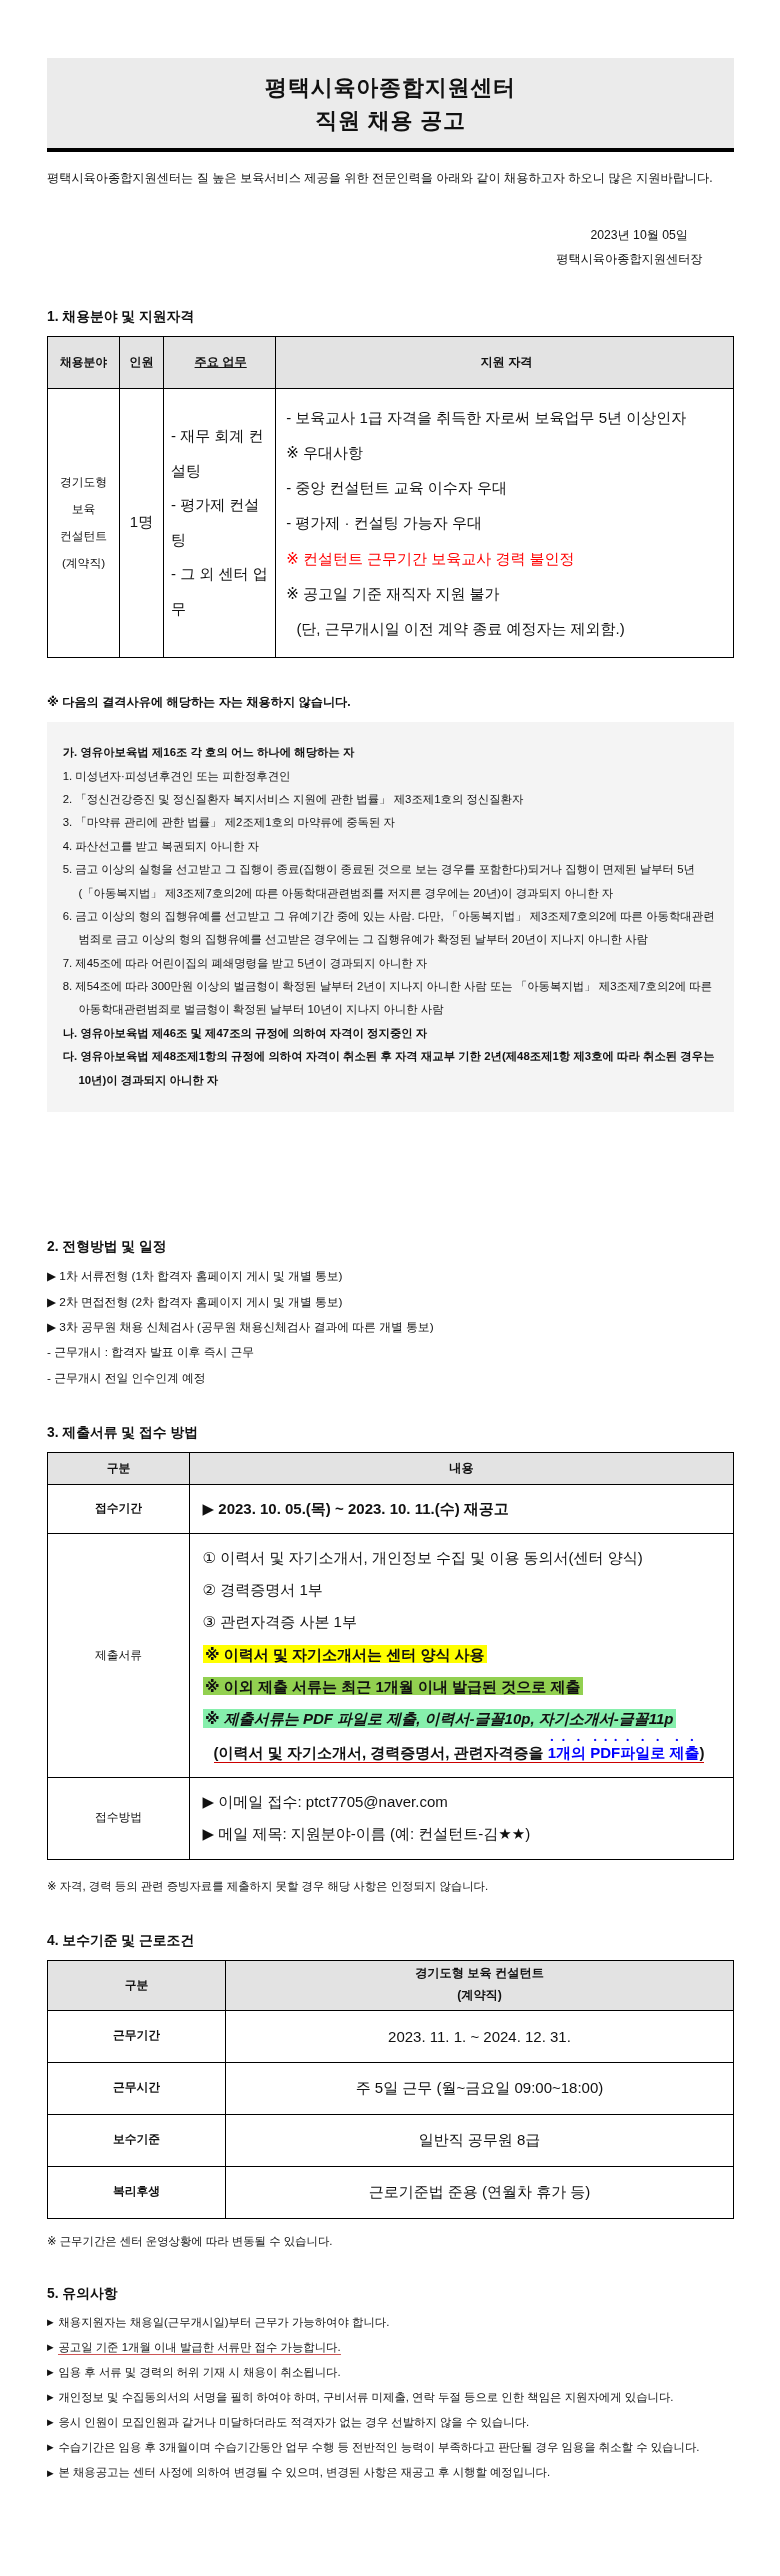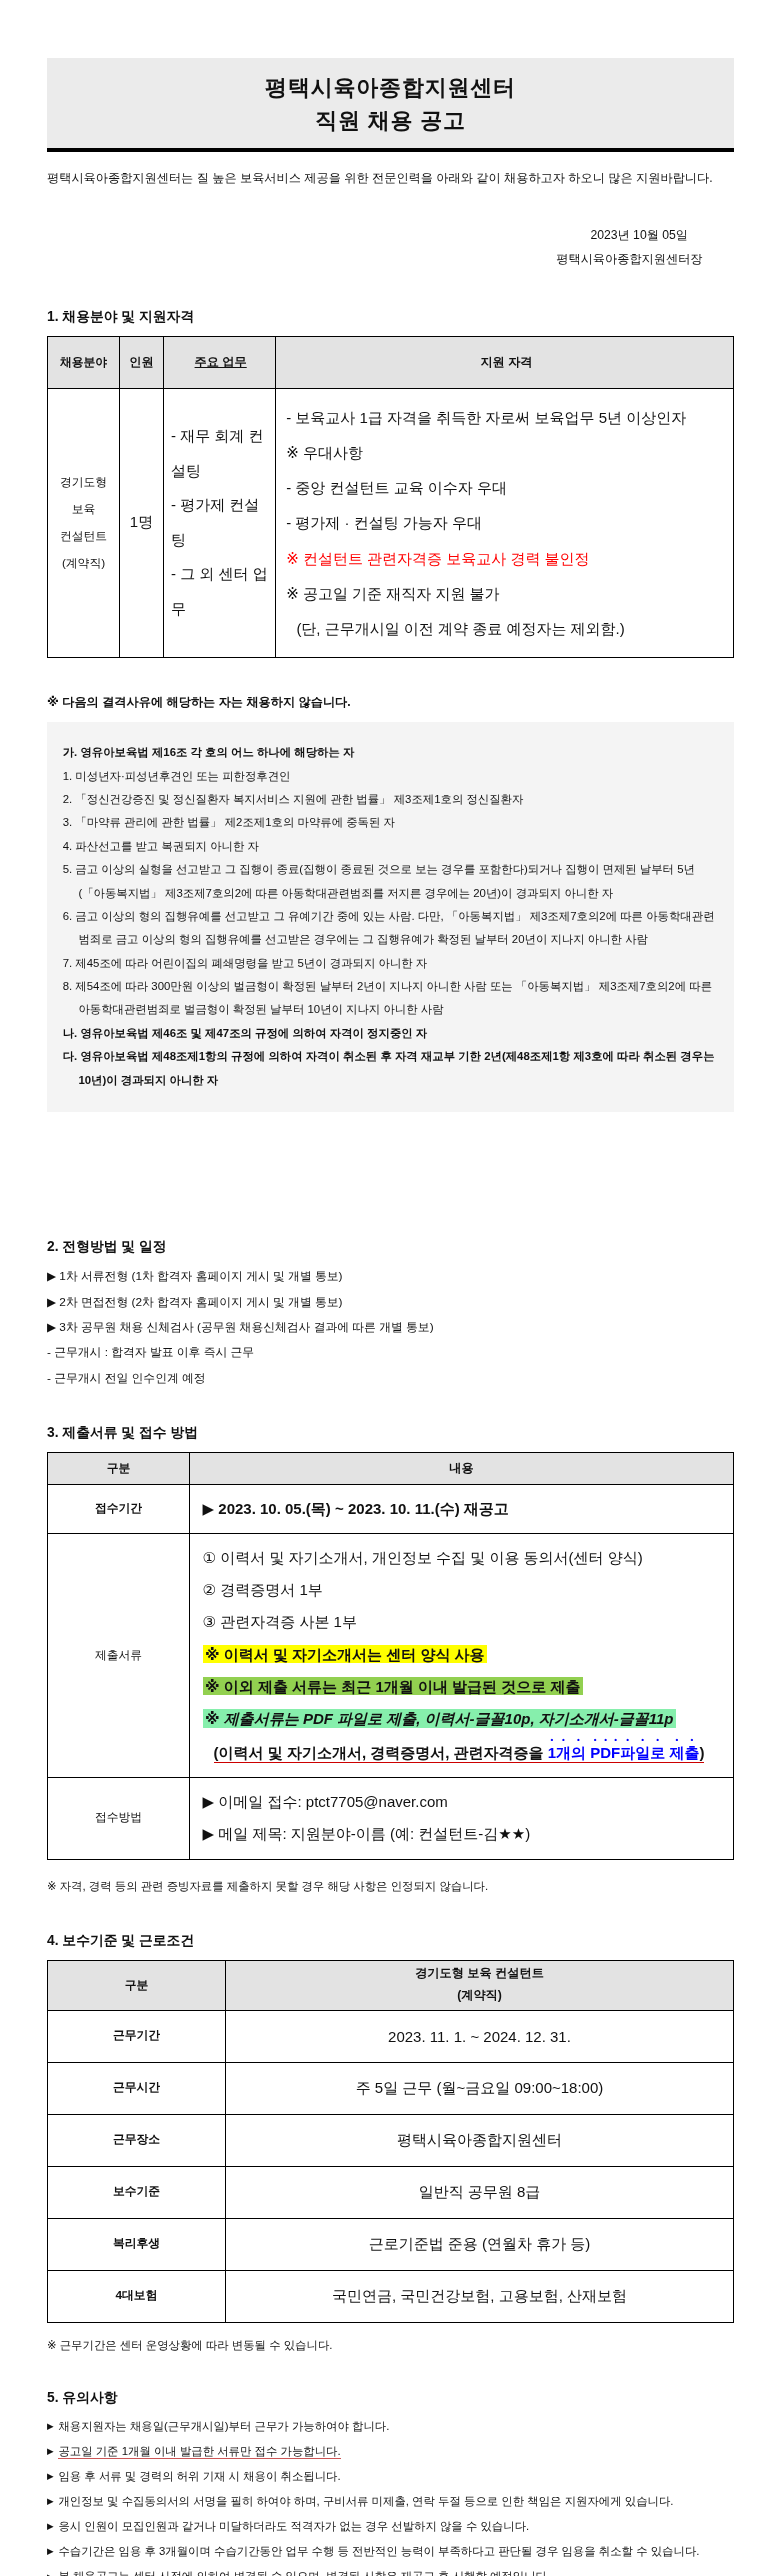--- a/index.html
+++ b/index.html
@@ -144,21 +144,21 @@
         <td class="c-duty">
           <div>- 재무 회계 컨설팅</div>
           <div>- 평가제 컨설팅</div>
           <div>- 그 외 센터  업무</div>
         </td>
         <td class="c-qual">
           <div>- 보육교사 1급 자격을 취득한 자로써 보육업무 5년 이상인자</div>
           <div>※ 우대사항</div>
           <div>- 중앙 컨설턴트 교육 이수자 우대</div>
           <div>- 평가제 · 컨설팅 가능자 우대</div>
-          <div class="red">※ 컨설턴트 관련자격증 보육교사 경력 불인정</div>
+          <div class="red">※ 컨설턴트 근무기간 보육교사 경력 불인정</div>
           <div>※ 공고일 기준 재직자 지원 불가</div>
           <div class="q-indent">(단, 근무개시일 이전 계약 종료 예정자는 제외함.)</div>
         </td>
       </tr>
     </tbody>
   </table>
 
   <div class="note-strong">※ 다음의 결격사유에 해당하는 자는 채용하지 않습니다.</div>
 
   <div class="graybox">
@@ -239,34 +239,26 @@
     <tbody>
       <tr>
         <td class="lbl">근무기간</td>
         <td>2023. 11. 1. ~ 2024. 12. 31.</td>
       </tr>
       <tr>
         <td class="lbl">근무시간</td>
         <td>주 5일 근무 (월~금요일 09:00~18:00)</td>
       </tr>
       <tr>
-        <td class="lbl">근무장소</td>
-        <td>평택시육아종합지원센터</td>
-      </tr>
-      <tr>
         <td class="lbl">보수기준</td>
         <td>일반직 공무원 8급</td>
       </tr>
       <tr>
         <td class="lbl">복리후생</td>
         <td>근로기준법 준용 (연월차 휴가 등)</td>
-      </tr>
-      <tr>
-        <td class="lbl">4대보험</td>
-        <td>국민연금, 국민건강보험, 고용보험, 산재보험</td>
       </tr>
     </tbody>
   </table>
 
   <div class="footnote fn4">※ 근무기간은 센터 운영상황에 따라 변동될 수 있습니다.</div>
 
   <div class="sec-title s5">5. 유의사항</div>
   <div class="list5">
     <div class="row"><span class="blt">▶</span><span>채용지원자는 채용일(근무개시일)부터 근무가 가능하여야 합니다.</span></div>
     <div class="row"><span class="blt">▶</span><span class="red-underline">공고일 기준 1개월 이내 발급한 서류만 접수 가능합니다.</span></div>

